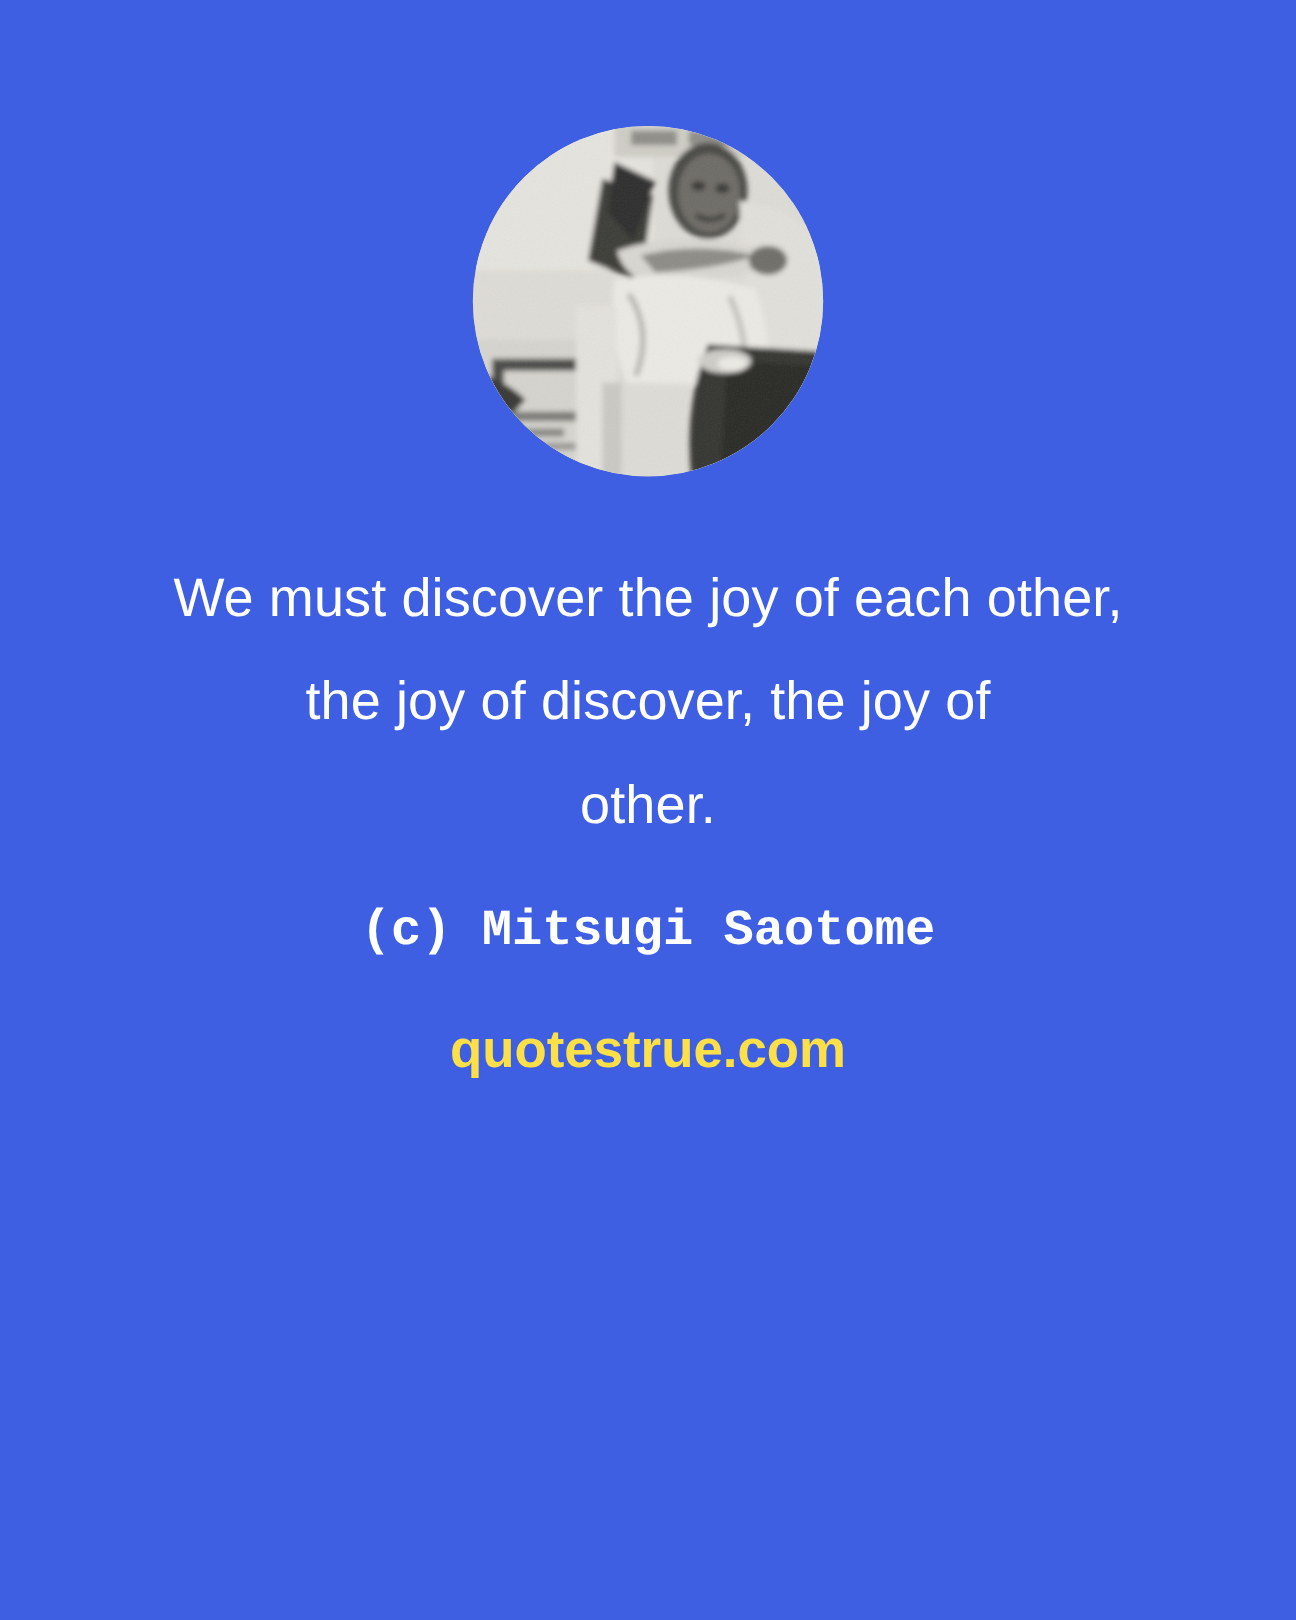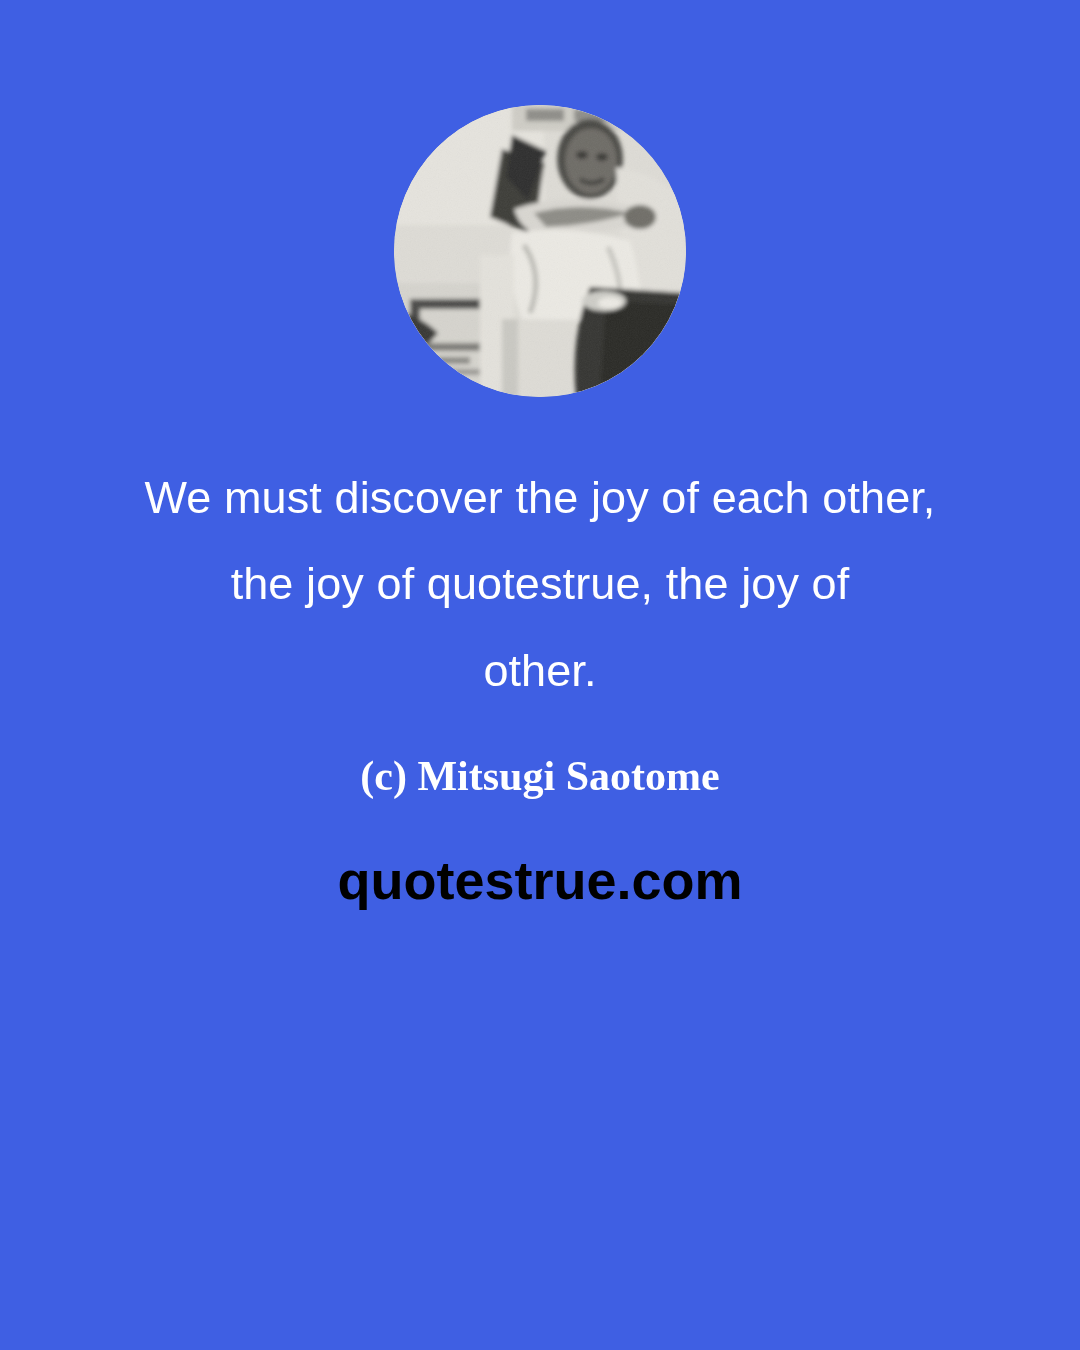--- a/index.html
+++ b/index.html
@@ -65,26 +65,26 @@
     font-family: "Liberation Sans", sans-serif;
   }
 
   .attribution {
     color: #ffffff;
     font-size: 42px;
     font-weight: 700;
     margin: 0;
     padding: 36px 86px 0 86px;
     line-height: 1.25;
-    font-family: Liberation Serif, serif;
+    font-family: Liberation Mono, monospace;
   }
 
   .site {
-    color: #000000;
-    font-size: 54px;
+    color: #fde047;
+    font-size: 44px;
     font-weight: 700;
     margin: 0;
     padding: 44px 86px 0 86px;
     line-height: 1.25;
     font-family: "Liberation Sans", sans-serif;
   }
 </style>
 </head>
 <body>
 
@@ -167,19 +167,19 @@
           </g>
 
           <rect x="0" y="0" width="292" height="292" filter="url(#grain)" fill="#ffffff" opacity="0.5"></rect>
         </g>
       </svg>
     </div>
   </div>
 
   <div class="content">
     <p class="quote">We must discover the joy of each other,</p>
-    <p class="quote">the joy of quotestrue, the joy of</p>
+    <p class="quote">the joy of discover, the joy of</p>
     <p class="quote">other.</p>
     <p class="attribution">(c) Mitsugi Saotome</p>
     <p class="site">quotestrue.com</p>
   </div>
 
 </div>
 
 </body></html>

